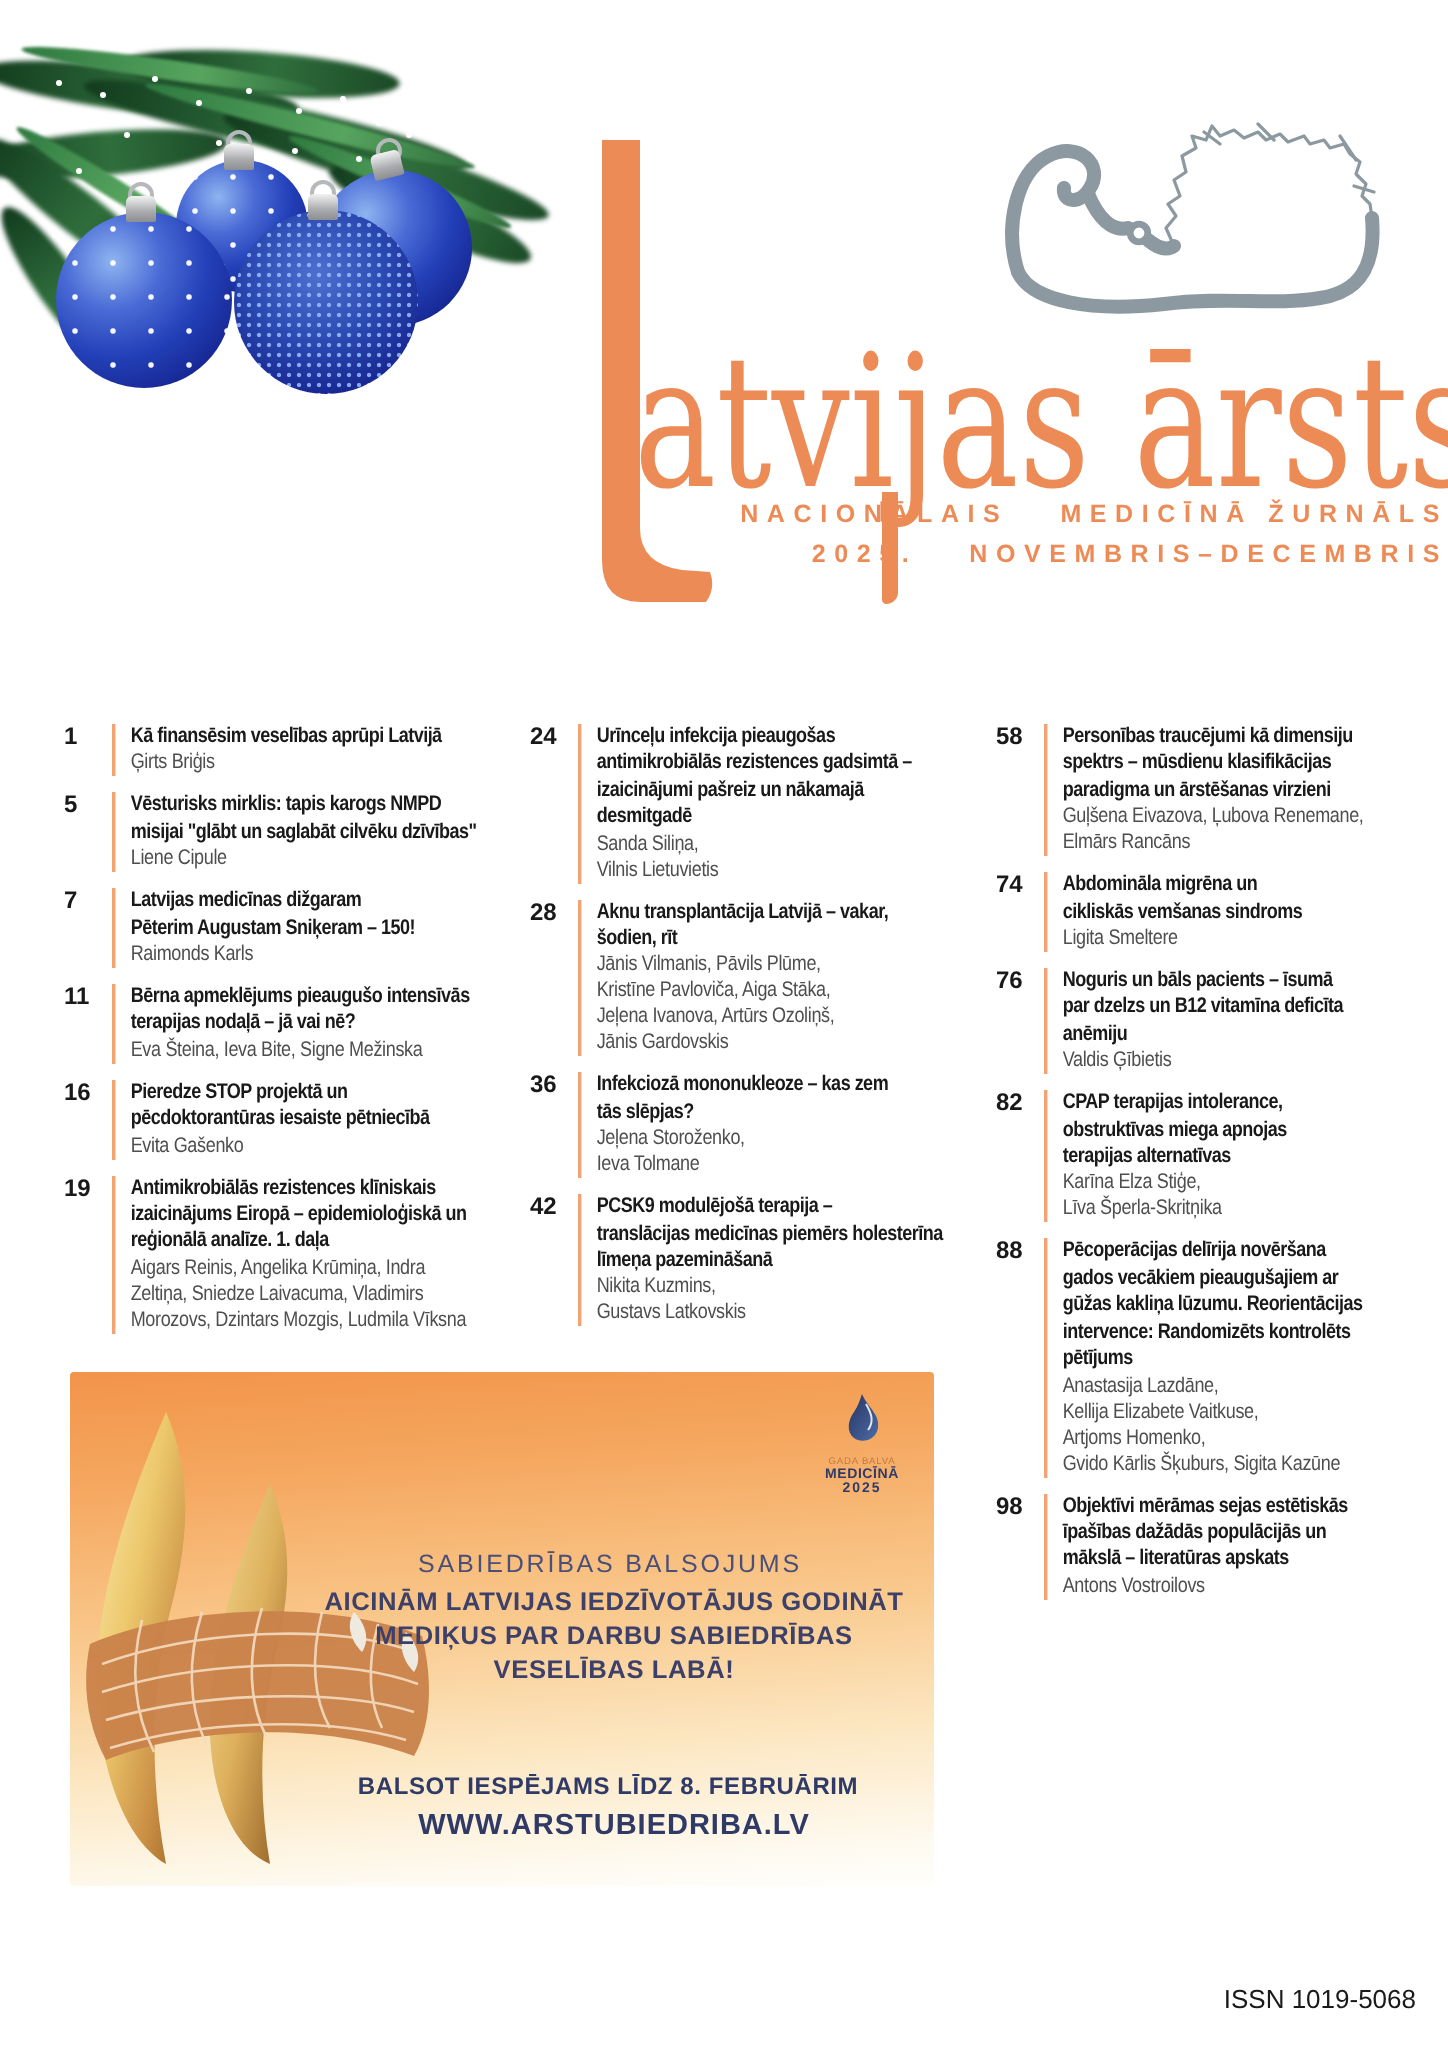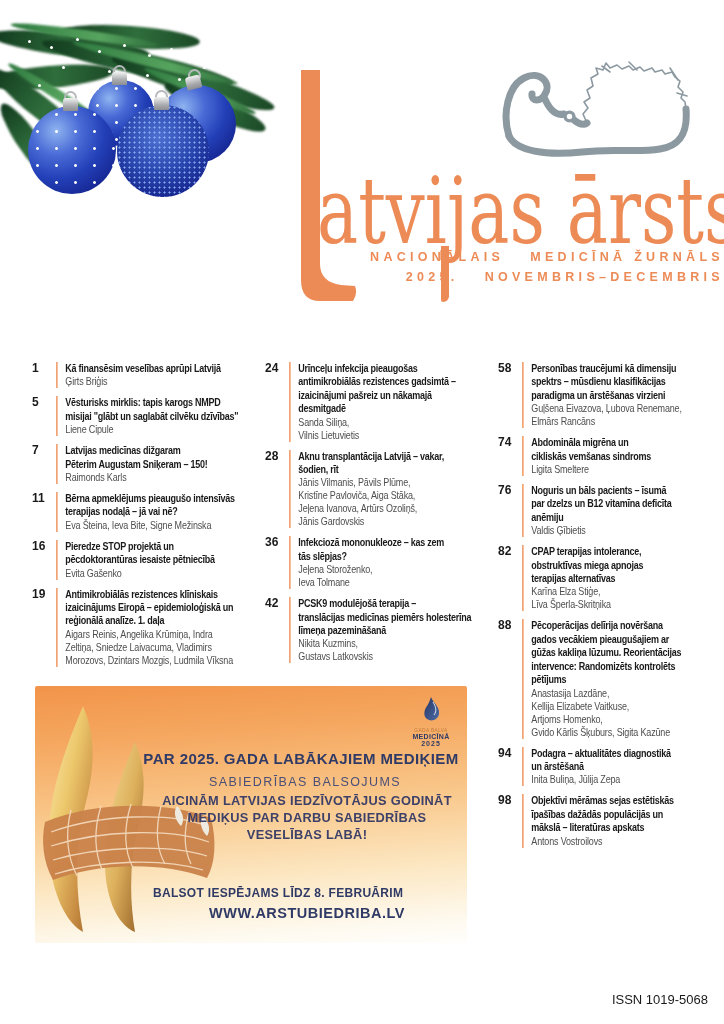--- a/index.html
+++ b/index.html
@@ -64,21 +64,21 @@
   
   .ad{position:absolute;left:35px;top:686px;width:432px;height:257px;border-radius:2px;
     overflow:hidden;background:linear-gradient(176deg,#F2944A 0%,#F5A75F 20%,#F9C98D 48%,#FCE7C2 72%,#FEFAF0 92%,#FFFEFB 100%);}
   .trophy{position:absolute;left:-4px;top:8px;}
   .ad-line1{position:absolute;left:118px;right:10px;top:44px;text-align:center;
     color:#4A4F78;font-size:12.5px;letter-spacing:1.4px;font-weight:500;margin-top:45px;}
   .ad-line2{position:absolute;left:104px;right:4px;top:64px;text-align:center;
     color:var(--navy);font-size:15px;font-weight:bold;letter-spacing:.4px;}
   .ad-body{position:absolute;left:118px;right:6px;top:106px;text-align:center;
     color:#3D4068;font-size:12.8px;font-weight:bold;line-height:17px;white-space:pre-line;letter-spacing:.3px;}
-  .ad-deadline{position:absolute;left:118px;right:12px;top:200px;
+  .ad-deadline{position:absolute;left:118px;right:12px;top:200px;text-align:center;
     color:var(--navy);font-size:12px;font-weight:bold;letter-spacing:.3px;}
   .ad-site{position:absolute;left:118px;right:6px;top:219px;text-align:center;
     color:var(--navy);font-size:14.5px;font-weight:bold;letter-spacing:.5px;cursor:pointer;}
   .badge{position:absolute;left:370px;top:10px;width:52px;text-align:center;}
   .badge .b-small{font-size:4.8px;color:#C07A3A;letter-spacing:.4px;margin-top:2px;}
   .badge .b-name{font-size:7px;font-weight:bold;color:var(--navy);letter-spacing:.3px;}
   .badge .b-year{font-size:7px;font-weight:bold;color:var(--navy);letter-spacing:1px;}
 
   .issn{position:absolute;right:16px;top:992px;font-size:13px;color:#1a1a1a;}
 </style>
@@ -289,28 +289,20 @@
         <div class="ebody">
             <div class="t">Pēcoperācijas delīrija novēršana
 gados vecākiem pieaugušajiem ar
 gūžas kakliņa lūzumu. Reorientācijas
 intervence: Randomizēts kontrolēts
 pētījums</div>
             <div class="a">Anastasija Lazdāne,
 Kellija Elizabete Vaitkuse,
 Artjoms Homenko,
 Gvido Kārlis Šķuburs, Sigita Kazūne</div>
-          </div>
-      </div>
-      <div class="entry">
-        <div class="num">94</div>
-        <div class="ebody">
-            <div class="t">Podagra – aktualitātes diagnostikā
-un ārstēšanā</div>
-            <div class="a">Inita Buliņa, Jūlija Zepa</div>
           </div>
       </div>
       <div class="entry">
         <div class="num">98</div>
         <div class="ebody">
             <div class="t">Objektīvi mērāmas sejas estētiskās
 īpašības dažādās populācijās un
 mākslā – literatūras apskats</div>
             <div class="a">Antons Vostroilovs</div>
           </div>
@@ -359,21 +351,20 @@
         </linearGradient>
           </defs>
         <path d="M10,1 C13,8 19,11 18,18 C17,24 10,26 6,23 C2,20 3,14 6,10 C8,7 9,4 10,1 Z" fill="url(#nv)"></path>
         <path d="M12,6 C15,11 16,15 13,19" stroke="#fff" stroke-width="1" fill="none" opacity="0.85"></path>
       </svg>
       <div class="b-small">GADA BALVA</div>
       <div class="b-name">MEDICĪNĀ</div>
       <div class="b-year">2025</div>
     </div>
     <div class="ad-line1">SABIEDRĪBAS BALSOJUMS</div>
-    <div class="ad-line2">PAR 2025. GADA LABĀKAJIEM MEDIĶIEM</div>
     <div class="ad-body">AICINĀM LATVIJAS IEDZĪVOTĀJUS GODINĀT
 MEDIĶUS PAR DARBU SABIEDRĪBAS
 VESELĪBAS LABĀ!</div>
     <div class="ad-deadline">BALSOT IESPĒJAMS LĪDZ 8. FEBRUĀRIM</div>
     <div class="ad-site">WWW.ARSTUBIEDRIBA.LV</div>
   </div>
 
   <div class="issn">ISSN 1019-5068</div>
 </div>
 

